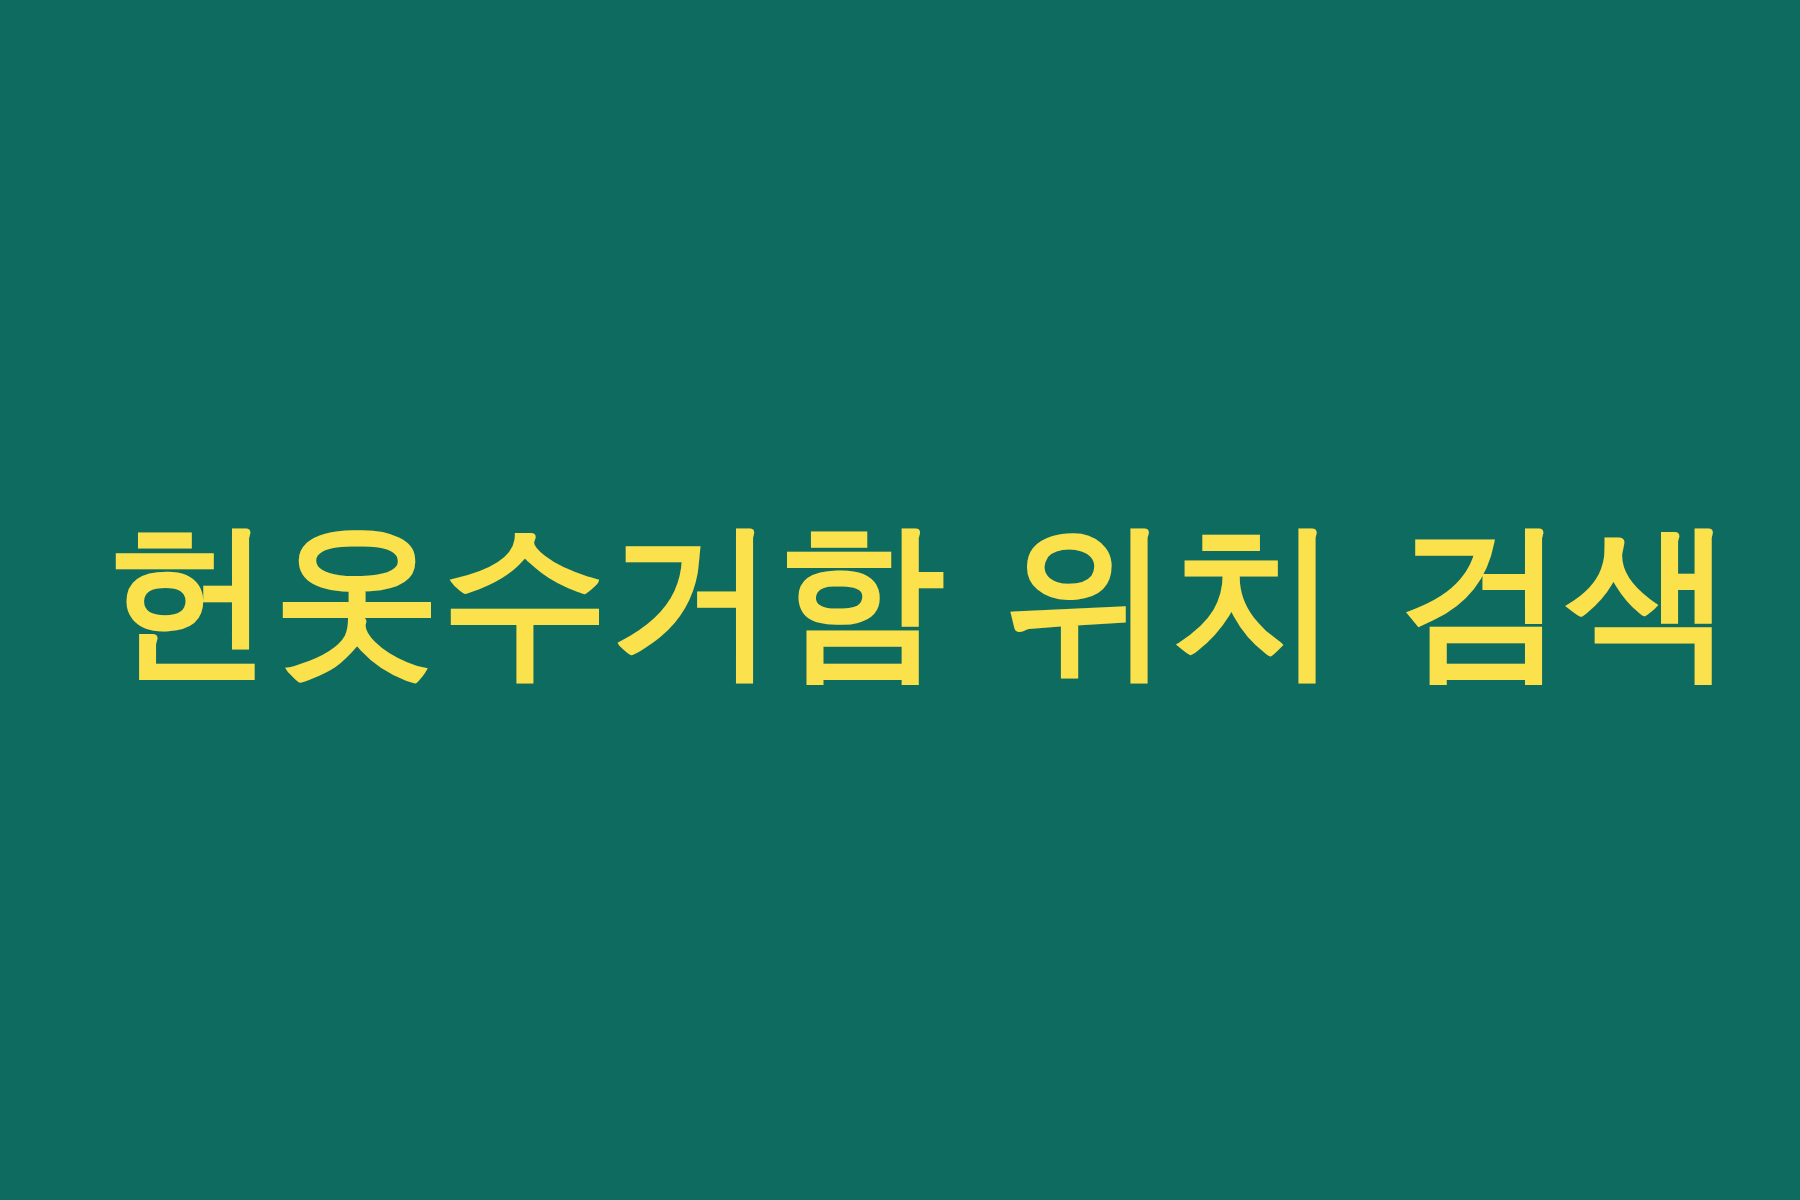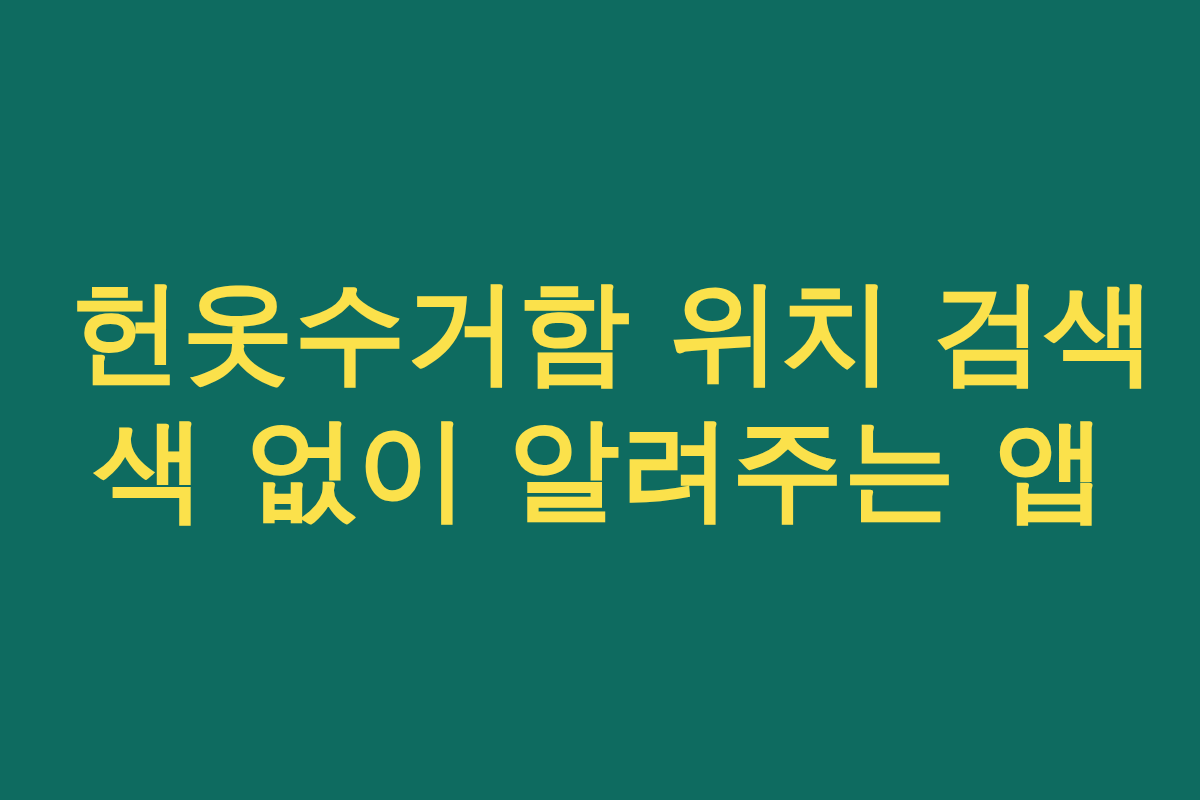--- a/index.html
+++ b/index.html
@@ -48,15 +48,14 @@
   .title-line + .title-line {
     margin-top: 0;
   }
 </style>
 </head>
 <body>
 
 <div class="banner">
   <div class="title-block">
     <span class="title-line">헌옷수거함 위치 검색 검</span>
-    <span class="title-line">색 없이 알려주는 앱</span>
   </div>
 </div>
 
 </body></html>

